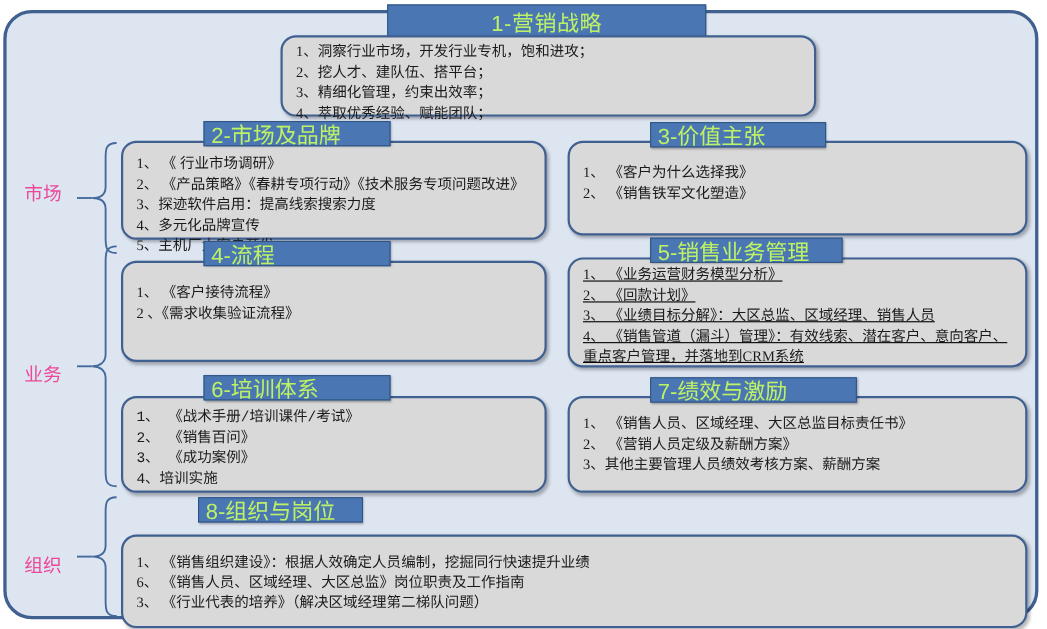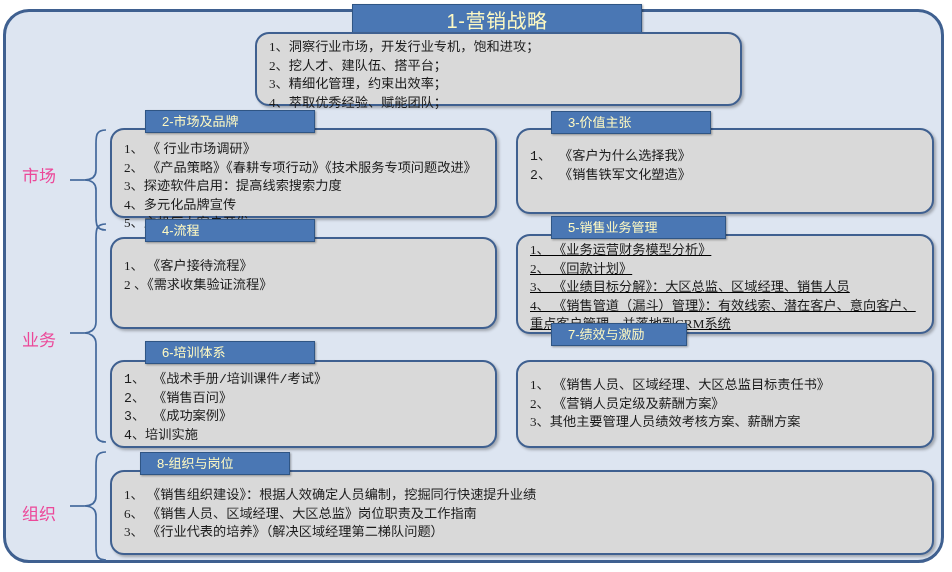--- a/index.html
+++ b/index.html
@@ -19,37 +19,38 @@
     border-radius:26px;
     box-sizing:border-box;
   }
 
   
   .hdr{
     position:absolute;
     background:#4a77b4;
     border:1.5px solid #2f5party;
     border:1.5px solid #2f5584;
-    color:#fef9c3;
+    color:#bef264;
     font-family:"Liberation Sans","DejaVu Sans",sans-serif;
     box-sizing:border-box;
-    display:flex;align-items:flex-start;
+    display:flex;align-items:center;
     white-space:nowrap;
     box-shadow:1px 1px 2px rgba(0,0,0,.35);
   }
   .hdr.title{
     left:352px;top:4px;width:290px;height:30px;
     justify-content:center;
     font-size:20px;
     letter-spacing:.5px;
   }
   .hdr.sect{
     height:23px;
-    padding-left:16px;
-    font-size:13px;
+    padding-left:6px;
+    font-size:20px;
+    margin-left:40px;
   }
 
   
   .box{
     position:absolute;
     background:#d9d9d9;
     border:2.2px solid #3f6090;
     border-radius:14px;
     box-sizing:border-box;
     box-shadow:2px 2px 3px rgba(0,0,0,.28);
@@ -124,21 +125,21 @@
       <div class="ln">2、 《产品策略》《春耕专项行动》《技术服务专项问题改进》</div>
       <div class="ln">3、探迹软件启用：提高线索搜索力度</div>
       <div class="ln">4、多元化品牌宣传</div>
       <div class="ln">5、主机厂大客户开发</div>
     </div>
   </div>
   <div class="hdr sect" style="left:145px;top:110px;width:170px;">
     <span>2-市场及品牌</span>
   </div>
 
-  <div class="box" style="left:516px;top:128px;width:418px;height:86px;font-family:Liberation Mono, monospace;">
+  <div class="box" style="left:516px;top:128px;width:418px;height:86px;">
     <div class="lines" style="padding-top:18px;">
       <div class="ln">1、 《客户为什么选择我》</div>
       <div class="ln">2、 《销售铁军文化塑造》</div>
     </div>
   </div>
   <div class="hdr sect" style="left:551px;top:111px;width:160px;">
     <span>3-价值主张</span>
   </div>
 
   <div class="box" style="left:110px;top:237px;width:387px;height:92px;">
@@ -175,25 +176,25 @@
     <span>6-培训体系</span>
   </div>
 
   <div class="box" style="left:516px;top:360px;width:418px;height:88px;">
     <div class="lines" style="padding-top:14px;">
       <div class="ln">1、 《销售人员、区域经理、大区总监目标责任书》</div>
       <div class="ln">2、 《营销人员定级及薪酬方案》</div>
       <div class="ln">3、其他主要管理人员绩效考核方案、薪酬方案</div>
     </div>
   </div>
-  <div class="hdr sect" style="left:551px;top:323px;width:136px;">
+  <div class="hdr sect" style="left:551px;top:343px;width:188px;">
     <span>7-绩效与激励</span>
   </div>
 
-  <div class="box" style="left:110px;top:470px;width:824px;height:85px;">
+  <div class="box" style="left:110px;top:486px;width:824px;height:85px;">
     <div class="lines" style="padding-top:14px;">
       <div class="ln">1、 《销售组织建设》：根据人效确定人员编制，挖掘同行快速提升业绩</div>
       <div class="ln">6、 《销售人员、区域经理、大区总监》岗位职责及工作指南</div>
       <div class="ln">3、 《行业代表的培养》（解决区域经理第二梯队问题）</div>
     </div>
   </div>
   <div class="hdr sect" style="left:140px;top:452px;width:150px;">
     <span>8-组织与岗位</span>
   </div>
 

